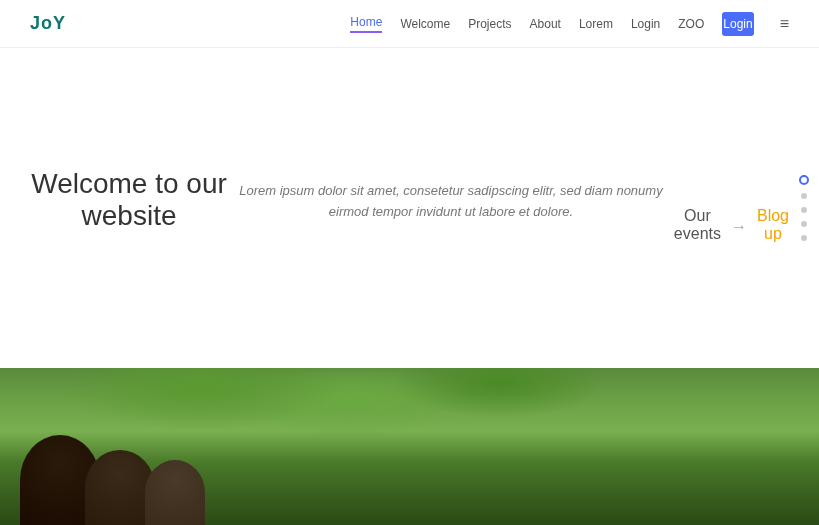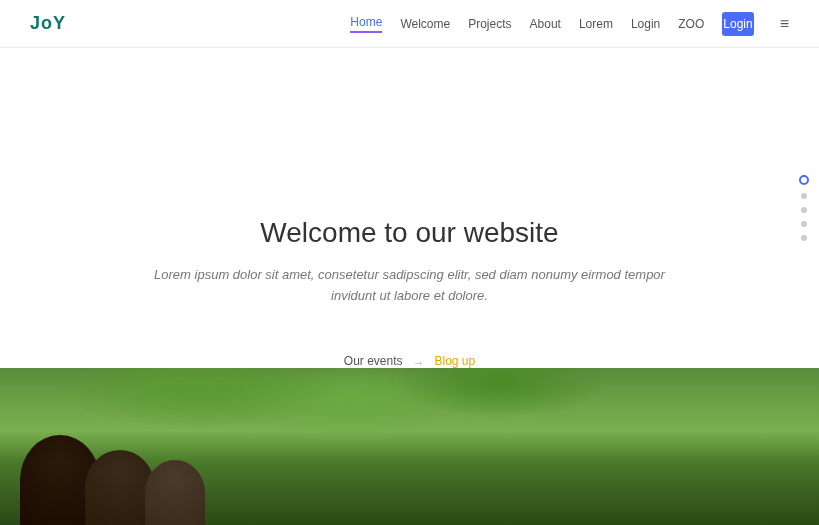--- a/index.html
+++ b/index.html
@@ -49,21 +49,21 @@
     .nav-hamburger {
       font-size: 16px;
       color: #555;
       cursor: pointer;
       margin-left: 8px;
     }
 
     
     .hero {
       display: flex;
-      flex-direction: column;
+      flex-direction: row;
       align-items: center;
       justify-content: flex-end;
       height: 320px;
       background: #fff;
       text-align: center;
       padding: 0 30px;
       position: relative;
     }
     .hero-title {
       font-size: 28px;
@@ -76,21 +76,21 @@
       color: #777;
       font-style: italic;
       max-width: 520px;
       line-height: 1.6;
       margin-bottom: 13px;
     }
     .hero-links {
       display: flex;
       align-items: center;
       gap: 10px;
-      font-size: 12px;
+      font-size: 16px;
       margin-top: 34px;
     }
     .hero-link-events {
       color: #555;
       text-decoration: none;
       cursor: pointer;
     }
     .hero-link-separator {
       color: #aaa;
     }

